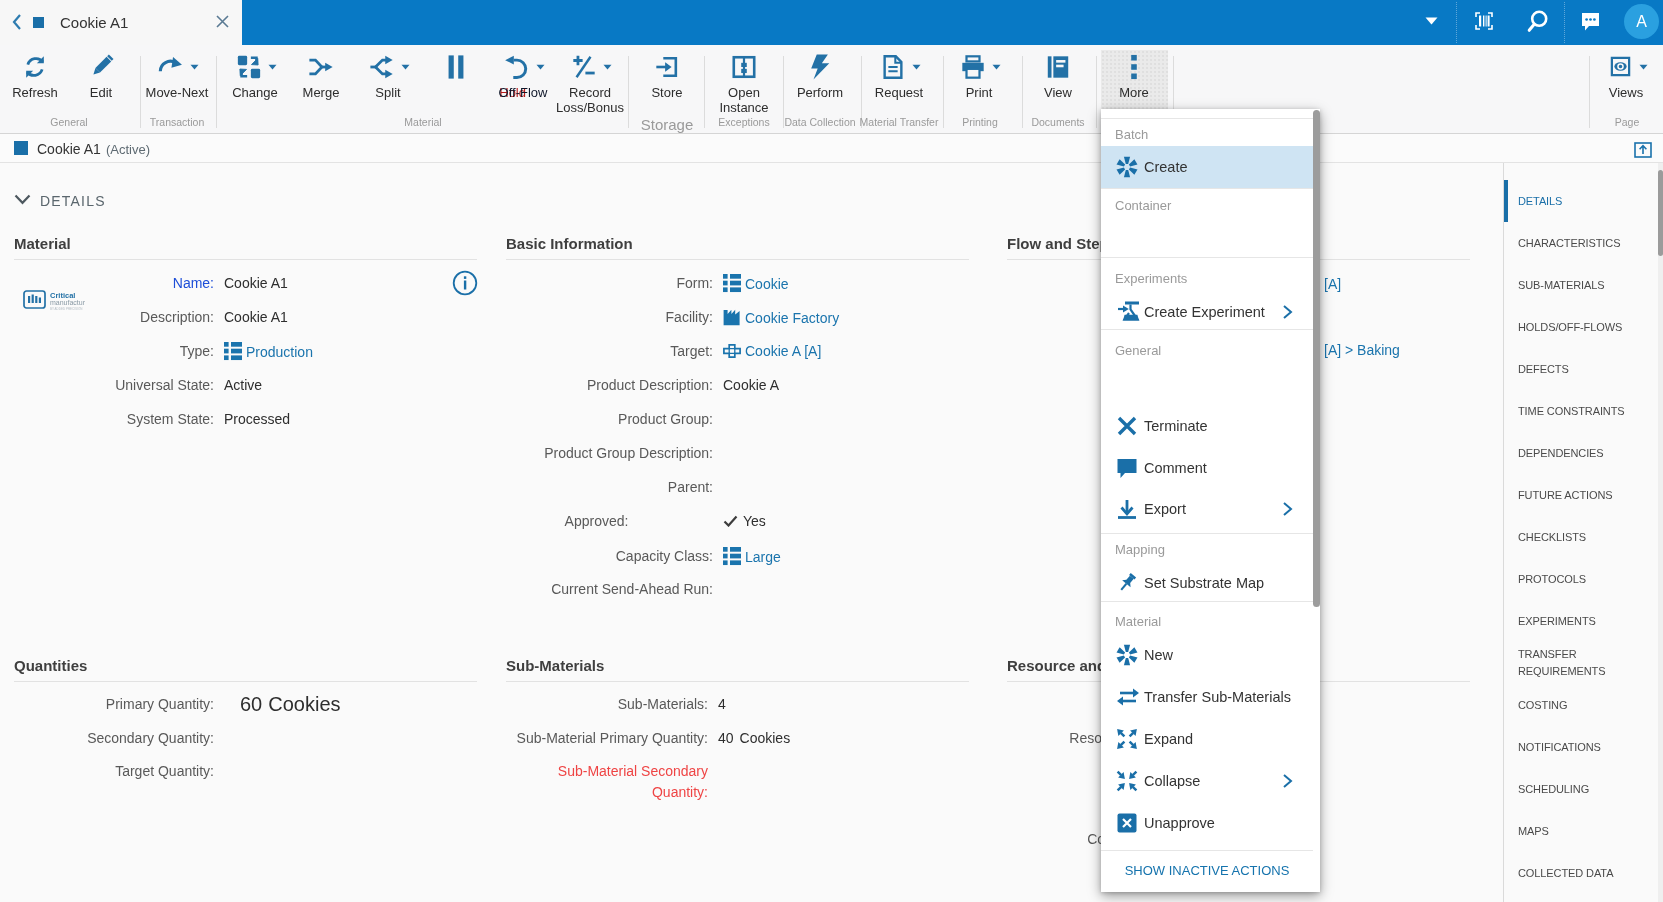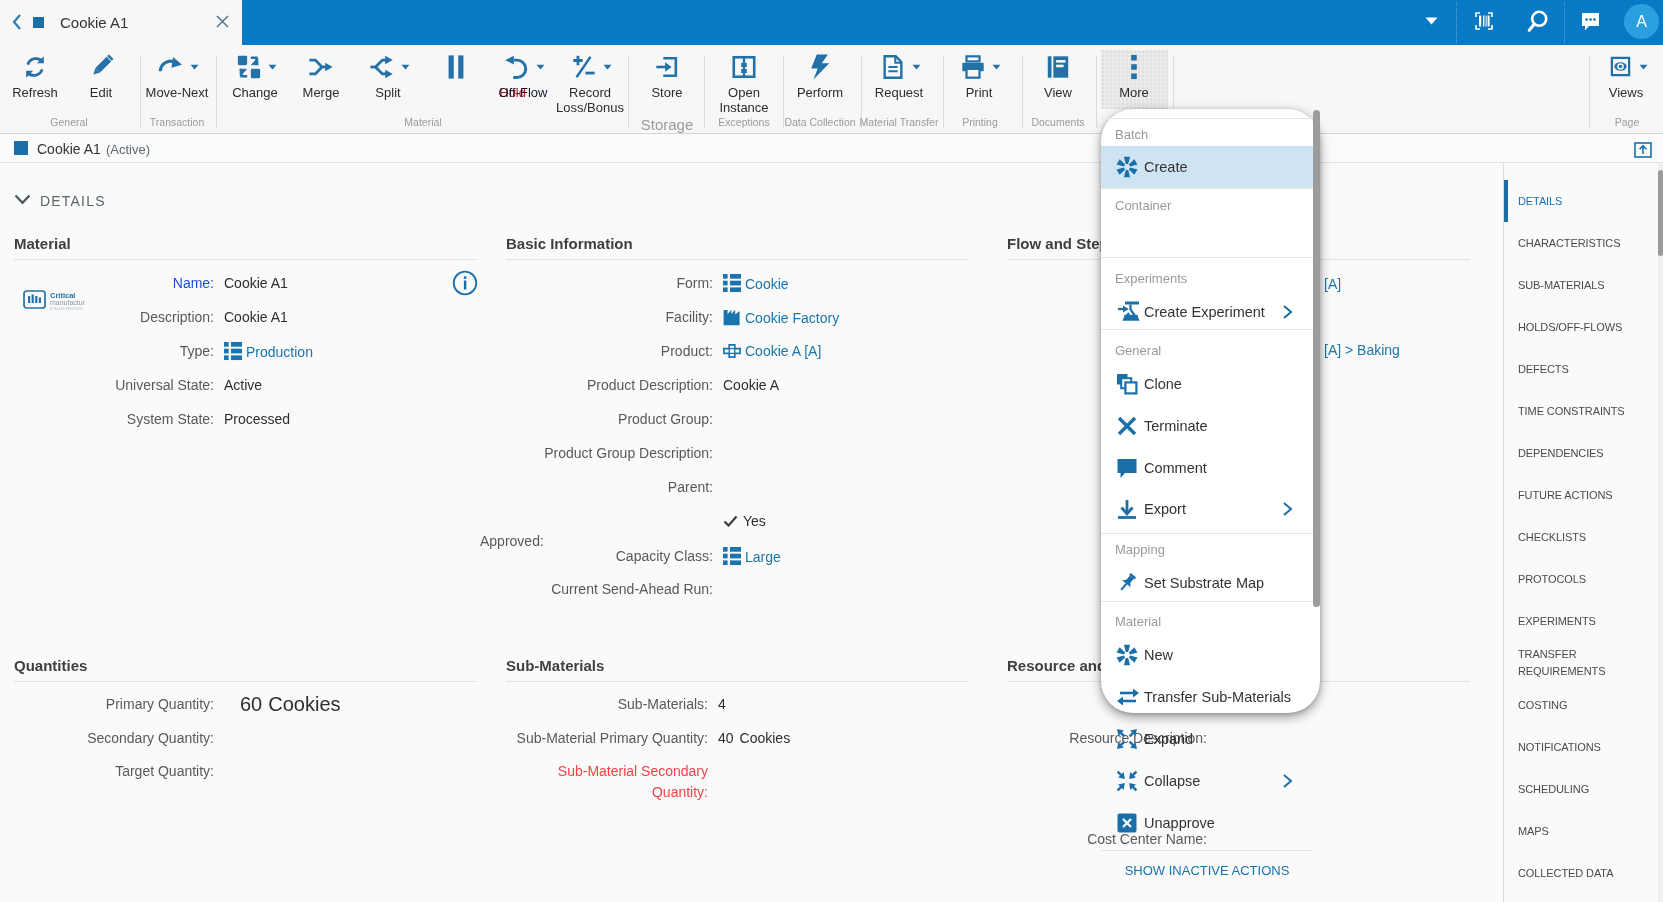--- a/index.html
+++ b/index.html
@@ -18,21 +18,21 @@
 #crumb .t2 { position:absolute; left:106px; top:8px; font-size:13px; color:#5e6a72; }
 #content { position:absolute; left:0; top:163px; width:1663px; height:739px; background:#fafafa; }
 .link { color:#1a74ad; }
 #sidebar { position:absolute; left:1504px; top:163px; width:151px; height:739px; overflow:hidden; }
 #sideline { position:absolute; left:1503px; top:163px; width:1px; height:739px; background:#dadada; }
 .nav { position:absolute; left:14px; transform:translateY(-50%); font-size:11px; letter-spacing:-0.1px; color:#4a4a4a; line-height:17px; }
 .nav.act { color:#1a6fa8; }
 #actbar { position:absolute; left:0; top:17px; width:4px; height:42px; background:#1a6fa8; }
 #sscroll { position:absolute; left:1658px; top:170px; width:5px; height:86px; background:#9b9b9b; border-radius:2.5px; }
 #strack { position:absolute; left:1658px; top:163px; width:5px; height:739px; background:#efefef; }
-#menu { position:absolute; left:1101px; top:109px; width:219px; height:604px; background:#fff; box-shadow:0 4px 12px rgba(0,0,0,0.38), 0 1px 4px rgba(0,0,0,0.18);border-radius:32px; }
+#menu { position:absolute; left:1101px; top:109px; width:219px; height:783px; background:#fff; box-shadow:0 4px 12px rgba(0,0,0,0.38), 0 1px 4px rgba(0,0,0,0.18); }
 #menuthumb { position:absolute; left:212px; top:1px; width:7px; height:497px; background:#9c9c9c; border-radius:3.5px; }
 .mlab { position:absolute; left:14px; transform:translateY(-50%); font-size:13px; color:#9a9a9a; }
 .mitem { position:absolute; left:0; width:212px; height:42px; }
 .mitem .mi { position:absolute; left:15px; top:50%; transform:translateY(-50%); width:24px; height:22px; }
 .mitem .mt { position:absolute; left:43px; top:50%; transform:translateY(-50%); font-size:14.5px; color:#333; white-space:nowrap; }
 .mdiv { position:absolute; left:0; width:212px; height:1px; background:#e6e6e6; }
 .msub { position:absolute; left:178px; top:50%; transform:translateY(-50%); }
 #mhl { position:absolute; left:0; top:37px; width:212px; height:42px; background:#cfe4f3; }
 #mfoot { position:absolute; left:0; top:754px; width:212px; text-align:center; font-size:13px; color:#1573ad; }
 </style>
@@ -296,31 +296,31 @@
           <rect x="7" y="0.5" width="11" height="4.7" fill="#1a74ad"></rect>
           <rect x="0" y="7.2" width="4.6" height="4.7" fill="#1a74ad"></rect>
           <rect x="7" y="7.2" width="11" height="4.7" fill="#1a74ad"></rect>
           <rect x="0" y="13.9" width="4.6" height="4.7" fill="#1a74ad"></rect>
           <rect x="7" y="13.9" width="11" height="4.7" fill="#1a74ad"></rect>
         </svg><span class="link">Cookie</span></div>
       <div class="abs" style="left:480px;top:154px;width:233px;text-align:right;font-size:14px;color:#595959;transform:translateY(-50%)">Facility:</div>
       <div class="abs" style="left:723px;top:154px;font-size:14px;transform:translateY(-50%)"><svg style="vertical-align:-3px;margin-right:4px" width="18" height="17" viewBox="0 0 18 17">
           <path d="M0.6 17 L0.6 1.6 L4.6 1.6 L4.6 5.4 L8.4 1.2 L8.4 5.4 L12.2 1.2 L12.2 6 L16.6 2.4 L16.6 17 Z" fill="#1a74ad"></path>
         </svg><span class="link">Cookie Factory</span></div>
-      <div class="abs" style="left:480px;top:188px;width:233px;text-align:right;font-size:14px;color:#595959;transform:translateY(-50%)">Product:</div>
+      <div class="abs" style="left:480px;top:188px;width:233px;text-align:right;font-size:14px;color:#595959;transform:translateY(-50%)">Target:</div>
       <div class="abs" style="left:723px;top:188px;font-size:14px;transform:translateY(-50%)"><svg style="vertical-align:-2px;margin-right:4px" width="18" height="14" viewBox="0 0 18 14">
           <path d="M6.2 0.9 H11.8 V4.7 H17.1 V9.3 H11.8 V13.1 H6.2 V9.3 H0.9 V4.7 H6.2 Z" fill="none" stroke="#1a74ad" stroke-width="1.7"></path>
           <path d="M6.2 4.7 H11.8 M6.2 9.3 H11.8 M6.2 4.7 V9.3 M11.8 4.7 V9.3" stroke="#1a74ad" stroke-width="1.3" fill="none"></path>
         </svg><span class="link">Cookie A [A]</span></div>
       <div class="abs" style="left:480px;top:222px;width:233px;text-align:right;font-size:14px;color:#595959;transform:translateY(-50%)">Product Description:</div>
       <div class="abs" style="left:723px;top:222px;font-size:14px;transform:translateY(-50%)"><span style="color:#2e2e2e">Cookie A</span></div>
       <div class="abs" style="left:480px;top:256px;width:233px;text-align:right;font-size:14px;color:#595959;transform:translateY(-50%)">Product Group:</div>
       <div class="abs" style="left:480px;top:290px;width:233px;text-align:right;font-size:14px;color:#595959;transform:translateY(-50%)">Product Group Description:</div>
       <div class="abs" style="left:480px;top:324px;width:233px;text-align:right;font-size:14px;color:#595959;transform:translateY(-50%)">Parent:</div>
-      <div class="abs" style="left:480px;top:378px;width:233px;text-align:left;font-size:14px;color:#595959;transform:translateY(-50%)">Approved:</div>
+      <div class="abs" style="left:480px;top:358px;width:233px;text-align:center;font-size:14px;color:#595959;transform:translateY(-50%)">Approved:</div>
       <div class="abs" style="left:723px;top:358px;font-size:14px;transform:translateY(-50%)"><svg width="15" height="12" viewBox="0 0 15 12" style="vertical-align:-1px;margin-right:5px">
           <path d="M1.5 6.5 L5.5 10.5 L13.5 1.5" fill="none" stroke="#3c3c3c" stroke-width="2.2"></path>
         </svg><span style="color:#2e2e2e">Yes</span></div>
       <div class="abs" style="left:480px;top:393px;width:233px;text-align:right;font-size:14px;color:#595959;transform:translateY(-50%)">Capacity Class:</div>
       <div class="abs" style="left:723px;top:393px;font-size:14px;transform:translateY(-50%)"><svg style="vertical-align:-4px;margin-right:4px" width="18" height="19" viewBox="0 0 18 19">
           <rect x="0" y="0.5" width="4.6" height="4.7" fill="#1a74ad"></rect>
           <rect x="7" y="0.5" width="11" height="4.7" fill="#1a74ad"></rect>
           <rect x="0" y="7.2" width="4.6" height="4.7" fill="#1a74ad"></rect>
           <rect x="7" y="7.2" width="11" height="4.7" fill="#1a74ad"></rect>
           <rect x="0" y="13.9" width="4.6" height="4.7" fill="#1a74ad"></rect>
@@ -399,28 +399,20 @@
 <path d="M14.5 3.5 L14.5 8.5 L21.5 18.5 L8.5 18.5 L13 12" fill="none" stroke="#1a6fa8" stroke-width="2.2"></path>
 <path d="M8.6 13.8 L21.4 13.8 L23 19.6 L7 19.6 Z" fill="#1a6fa8"></path>
 <path d="M2 8 L8.5 8" stroke="#1a6fa8" stroke-width="2.2"></path>
             <path d="M7 4.4 L12.8 8 L7 11.6 Z" fill="#1a6fa8"></path>
           </svg></div>
         <div class="mt">Create Experiment</div>
         <svg class="msub" width="16" height="16" viewBox="0 0 16 16">
           <polyline points="5,2 12,8 5,14" fill="none" stroke="#1a6fa8" stroke-width="2"></polyline>
         </svg>
       </div>
-      <div class="mitem" style="top:254px">
-        <div class="mi"><svg style="" width="22" height="22" viewBox="0 0 22 22">
-            <rect x="1" y="1" width="10.5" height="10.5" fill="#1a6fa8"></rect>
-            <rect x="5.2" y="5.2" width="10" height="10" fill="#fff" stroke="#1a6fa8" stroke-width="2"></rect>
-            <rect x="9.4" y="9.4" width="11" height="11" fill="#fff" stroke="#1a6fa8" stroke-width="2.2"></rect>
-          </svg></div>
-        <div class="mt">Clone</div>
-      </div>
       <div class="mitem" style="top:295.5px">
         <div class="mi"><svg style="" width="22" height="22" viewBox="0 0 22 22">
             <path d="M3 3 L19 19 M19 3 L3 19" stroke="#1a6fa8" stroke-width="3.4"></path>
           </svg></div>
         <div class="mt">Terminate</div>
       </div>
       <div class="mitem" style="top:337.5px">
         <div class="mi"><svg style="" width="22" height="22" viewBox="0 0 22 22">
             <path d="M1.5 2 H20.5 V16 H9 L4.5 21 L4.5 16 H1.5 Z" fill="#1a6fa8"></path>
           </svg></div>

